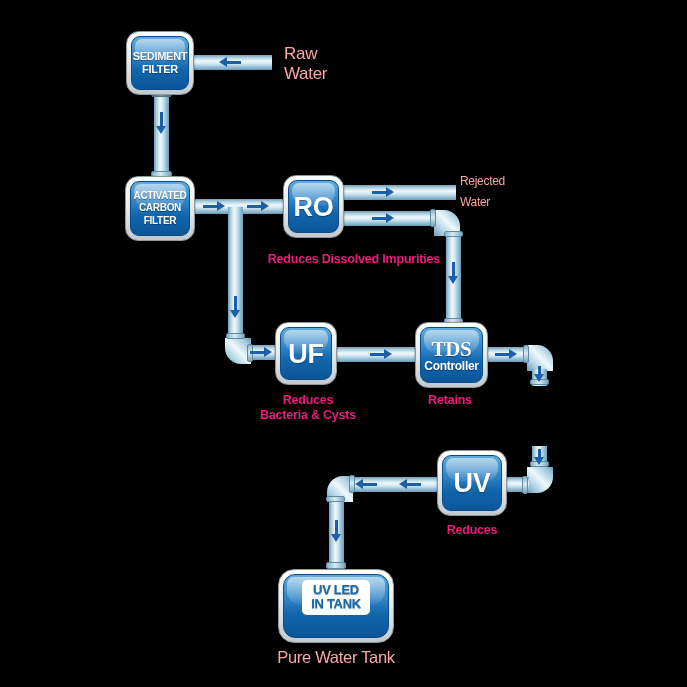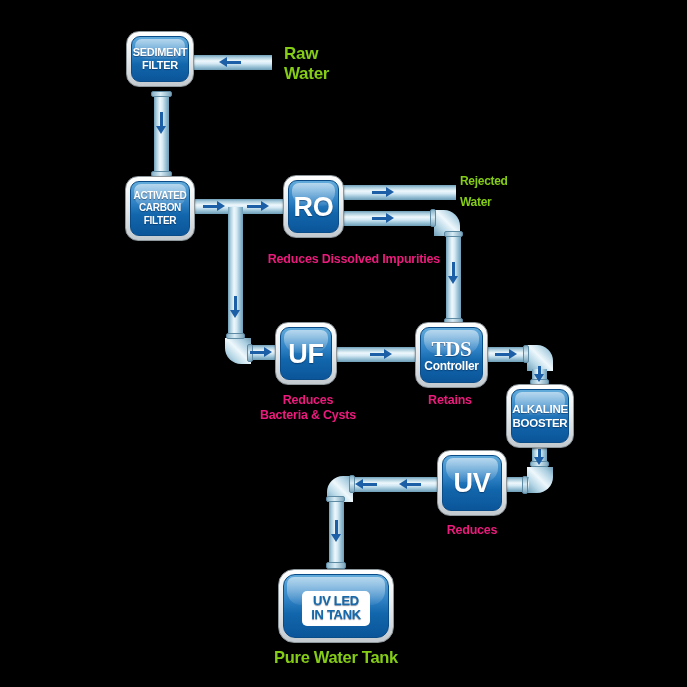--- a/index.html
+++ b/index.html
@@ -45,26 +45,26 @@
         border-radius:7px 7px 14px 14px;
         background:linear-gradient(180deg,rgba(255,255,255,.55),rgba(255,255,255,.06));pointer-events:none;}
   .node-inner span{position:relative;z-index:1;text-shadow:0 1px 1px rgba(0,30,70,.5);}
   .fs11 span{font-size:11px;line-height:13px;}
   .fs10 span{font-size:10px;line-height:12.5px;}
   .fs12 span{font-size:11.5px;line-height:14px;}
   .fsbig span{font-size:27px;line-height:28px;}
   .tds-big{font-size:21px;line-height:22px;font-family:Liberation Serif, serif;}
   .tds-small{font-size:12px;line-height:13px;}
   
-  .tank-inner{justify-content:center;padding-top:5px;}
+  .tank-inner{justify-content:flex-start;padding-top:5px;}
   .tank-label{position:relative;z-index:1;background:#fff;border-radius:5px;width:64px;padding:3px 2px 4px;
         color:#1769a9;font-weight:bold;font-size:13px;line-height:14px;text-align:center;letter-spacing:-0.3px;}
   .tank-label span{display:block;}
   
-  .blue-label{position:absolute;color:#84cc16;font-weight:bold;letter-spacing:-0.3px;}
+  .blue-label{position:absolute;color:#fca5a5;font-weight:normal;letter-spacing:-0.3px;}
   .blue-label span{display:block;}
   .pink-label{position:absolute;color:#ec1a7d;font-weight:bold;font-size:12.5px;line-height:14.5px;
         text-align:center;letter-spacing:-0.2px;}
   .pink-label span{display:block;}
 </style>
 </head>
 <body>
 
 <div class="stage">
 
@@ -162,21 +162,21 @@
     </div>
   <div class="arrow ar-left" style="left:399px;top:479px;">
       <span class="shaft"></span>
       <span class="head"></span>
     </div>
   <div class="arrow ar-down" style="left:331px;top:520px;">
       <span class="shaft"></span>
       <span class="head"></span>
     </div>
 
-  <div class="node" style="left:126px;top:31px;width:68px;height:56px;">
+  <div class="node" style="left:126px;top:31px;width:68px;height:64px;">
     <div class="node-inner fs11">
       <span>SEDIMENT</span>
       <span>FILTER</span>
     </div>
   </div>
 
   <div class="node" style="left:125px;top:176px;width:70px;height:65px;">
     <div class="node-inner fs10">
       <span>ACTIVATED</span>
       <span>CARBON</span>
@@ -196,26 +196,20 @@
     </div>
   </div>
 
   <div class="node" style="left:415px;top:322px;width:73px;height:66px;">
     <div class="node-inner">
       <span class="tds-big">TDS</span>
       <span class="tds-small">Controller</span>
     </div>
   </div>
 
-  <div class="node" style="left:506px;top:384px;width:68px;height:64px;">
-    <div class="node-inner fs12">
-      <span>ALKALINE</span>
-      <span>BOOSTER</span>
-    </div>
-  </div>
 
   <div class="node" style="left:437px;top:450px;width:70px;height:66px;">
     <div class="node-inner fsbig">
       <span>UV</span>
     </div>
   </div>
 
   <div class="node" style="left:278px;top:569px;width:116px;height:74px;border-radius:16px;">
     <div class="node-inner tank-inner" style="border-radius:12px;">
       <div class="tank-label">

